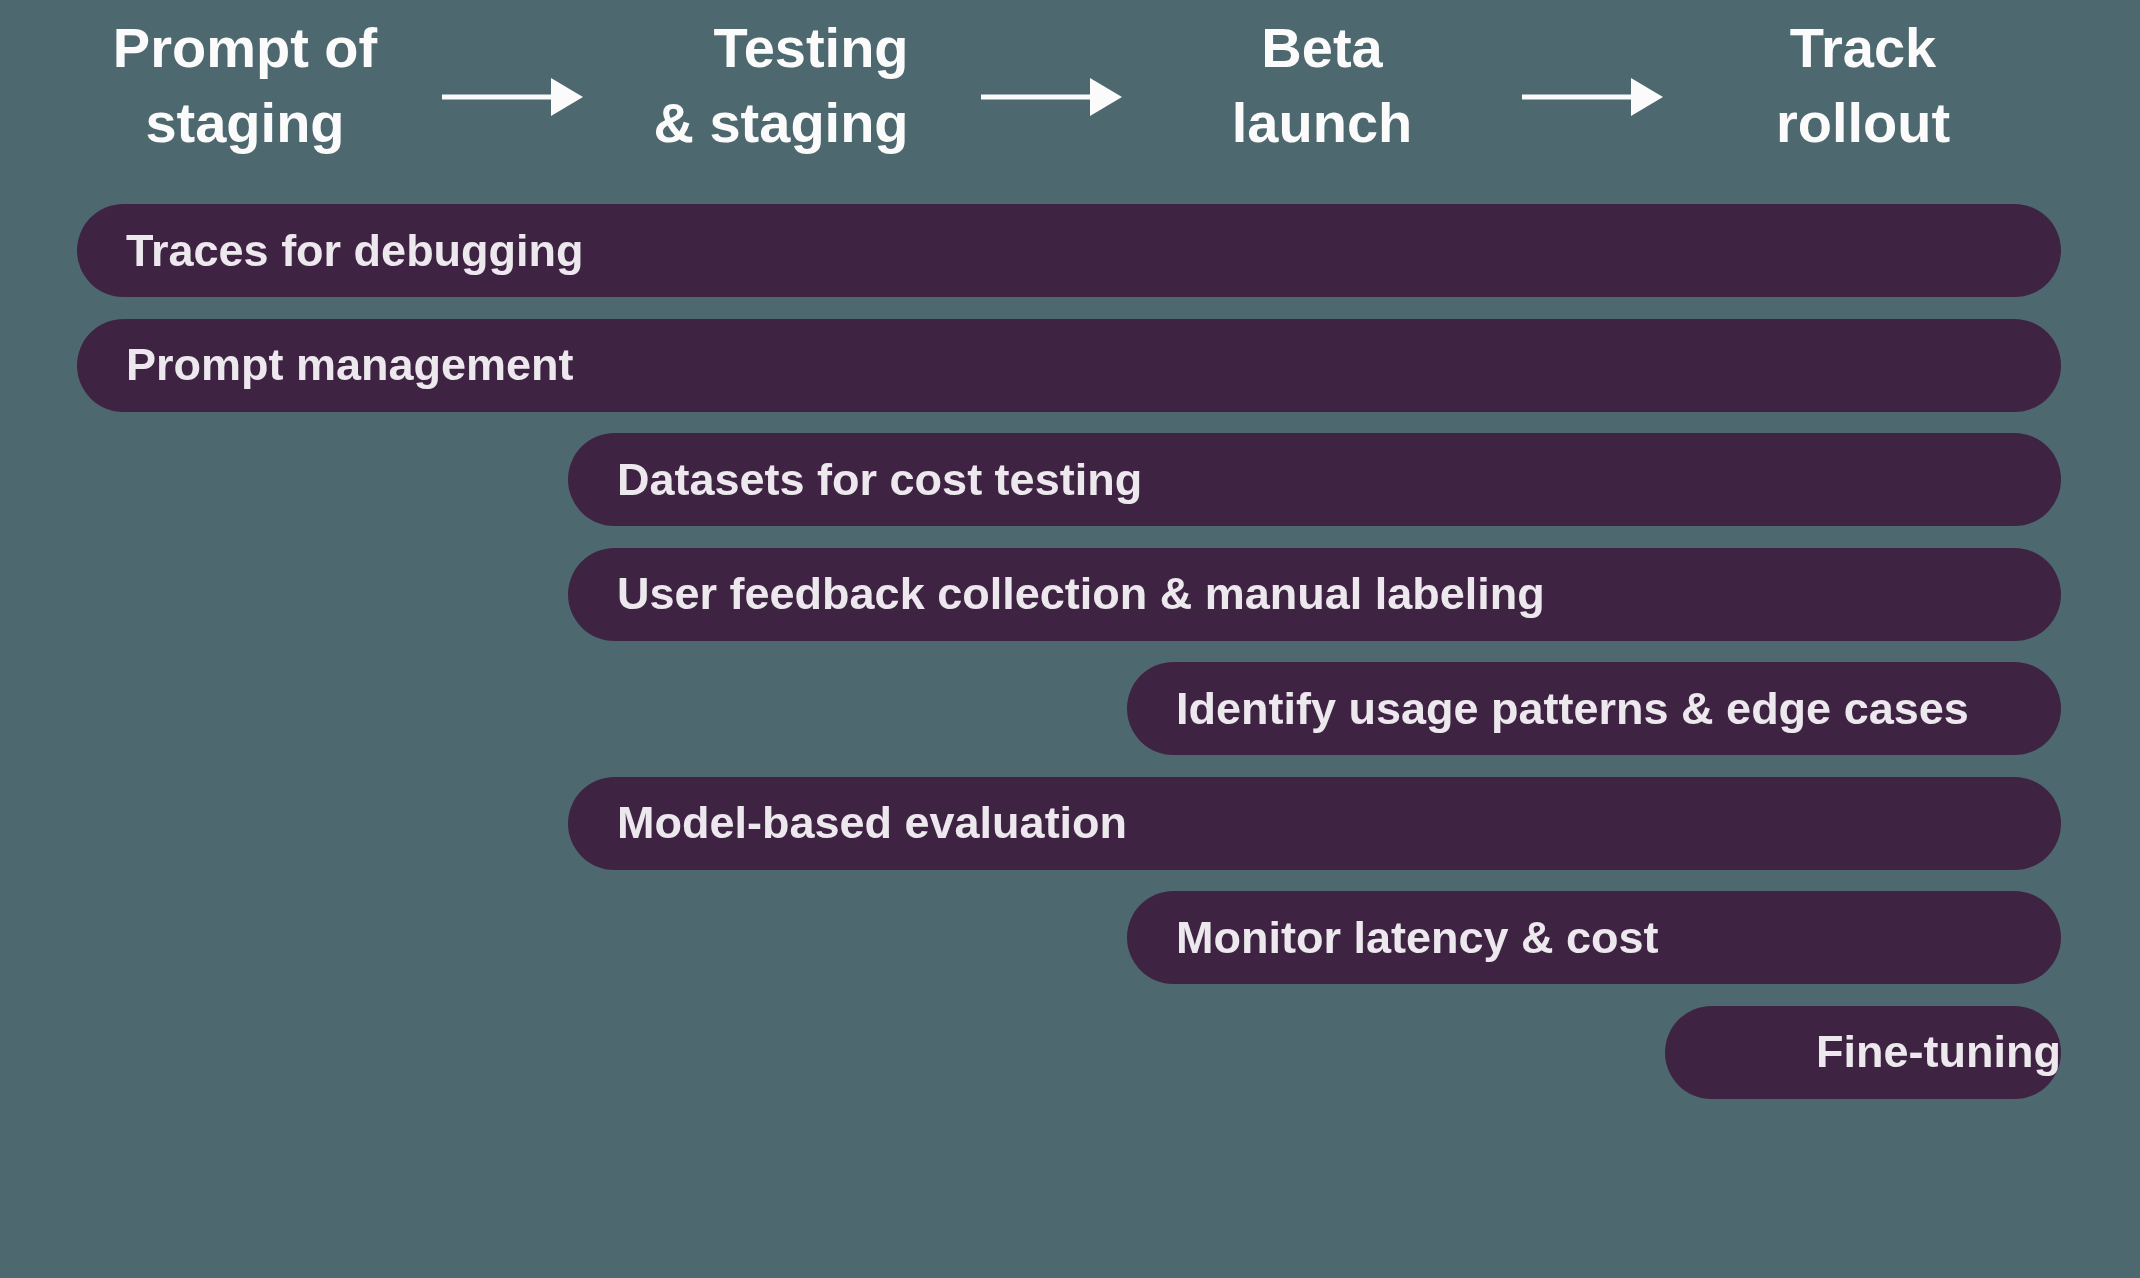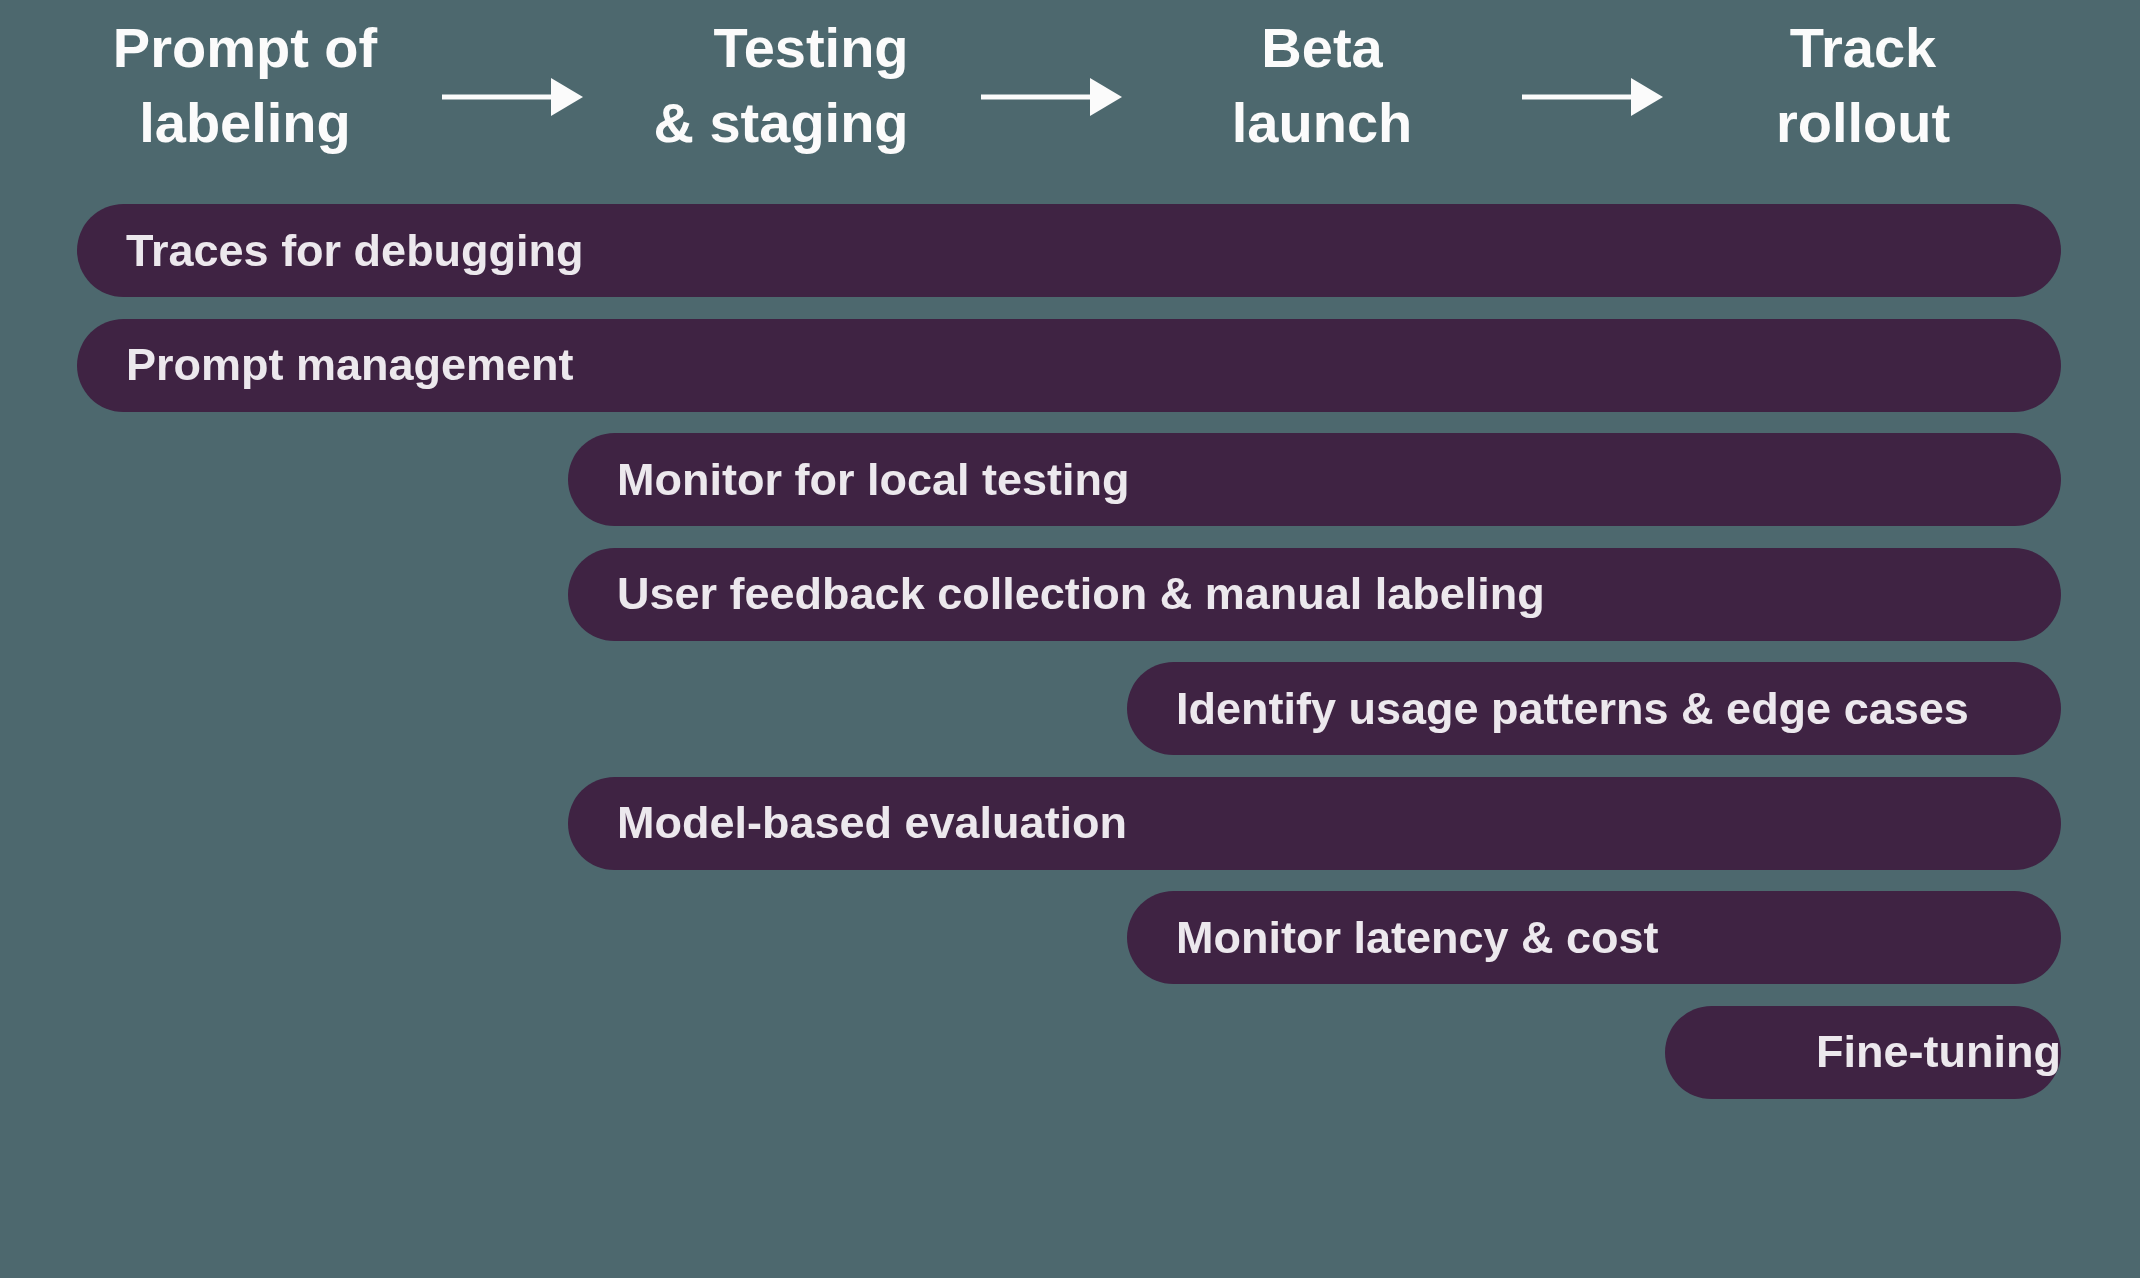--- a/index.html
+++ b/index.html
@@ -56,21 +56,21 @@
 </style>
 </head>
 <body>
 
 <div class="canvas">
 
   <div class="phase-row">
 
     <div class="phase phase-c1">
       <div>Prompt of</div>
-      <div>labeling</div>
+      <div>staging</div>
     </div>
 
     <svg class="arrow arrow-1" viewBox="0 0 141 40">
       <line x1="0" y1="20" x2="112" y2="20" stroke="var(--arrow)" stroke-width="5"></line>
       <polygon points="109,1 141,20 109,39" fill="var(--arrow)"></polygon>
     </svg>
 
     <div class="phase phase-c2">
       <div>Testing</div>
       <div>&amp; staging</div>
@@ -99,21 +99,21 @@
   </div>
 
   <div class="bars">
     <div class="bar" style="margin-left: 77px; width: 1984px;">
       <span>Traces for debugging</span>
     </div>
     <div class="bar" style="margin-left: 77px; width: 1984px;">
       <span>Prompt management</span>
     </div>
     <div class="bar" style="margin-left: 568px; width: 1493px;">
-      <span>Monitor for local testing</span>
+      <span>Datasets for cost testing</span>
     </div>
     <div class="bar" style="margin-left: 568px; width: 1493px;">
       <span>User feedback collection &amp; manual labeling</span>
     </div>
     <div class="bar" style="margin-left: 1127px; width: 934px;">
       <span>Identify usage patterns &amp; edge cases</span>
     </div>
     <div class="bar" style="margin-left: 568px; width: 1493px;">
       <span>Model-based evaluation</span>
     </div>

